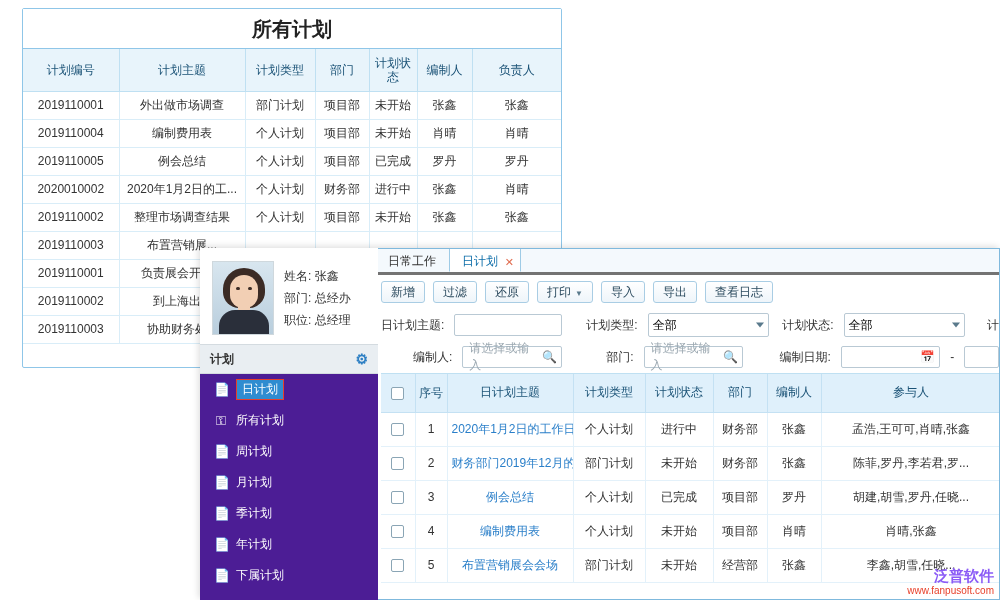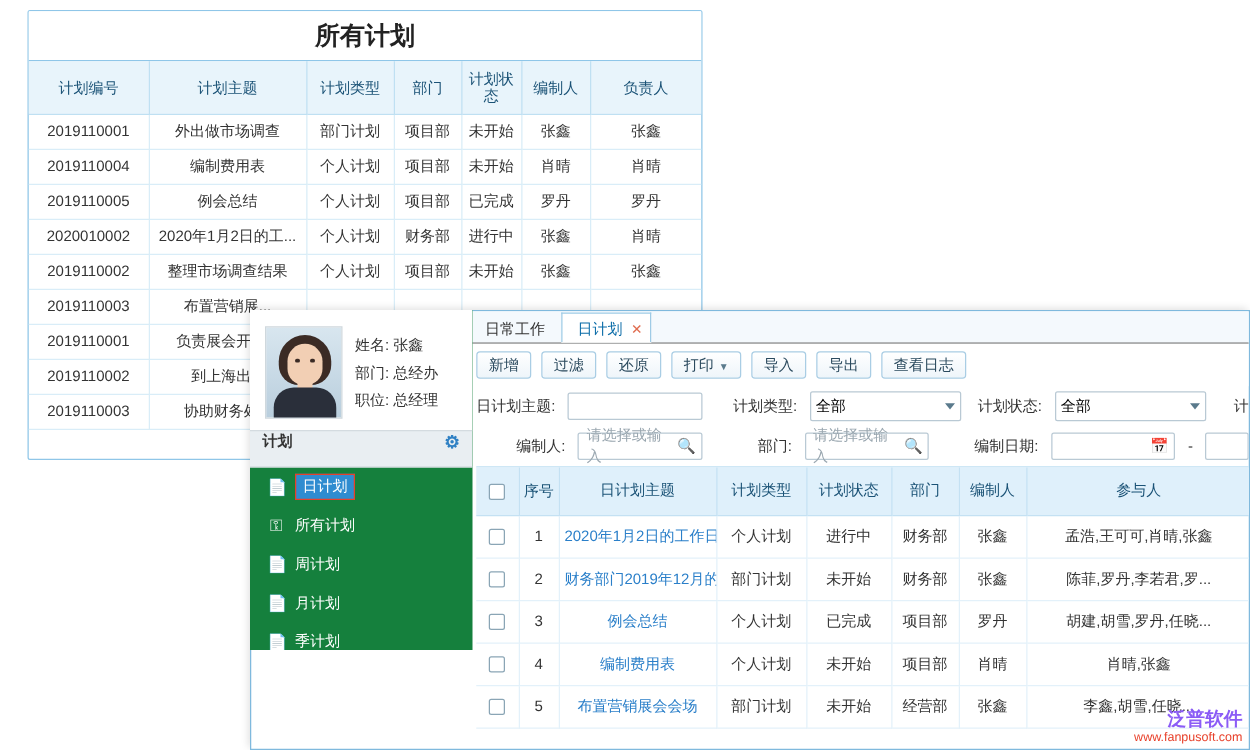--- a/index.html
+++ b/index.html
@@ -68,21 +68,21 @@
     background: #ffffff;
     border: 1px solid #7fb9dd;
     box-shadow: -2px -2px 6px rgba(0,0,0,0.12);
     overflow: hidden;
   }
 
   
   #front-tabs {
     height: 26px;
     background: #f4f9fd;
-    border-bottom: 1px solid #737373;
+    border-bottom: 3px solid #737373;
     padding-left: 174px;
     display: flex;
     align-items: flex-end;
   }
   .ftab {
     height: 24px;
     line-height: 24px;
     padding: 0 12px;
     font-size: 12px;
     color: #333;
@@ -228,22 +228,22 @@
     border: 1px solid #8aa5b5;
     background: #fff;
     border-radius: 2px;
     vertical-align: middle;
   }
 
   
   #sidebar {
     position: absolute;
     left: 200px; top: 248px;
-    width: 178px; height: 272px;
-    background: #15803d;
+    width: 178px; height: 352px;
+    background: #4c1d95;
     overflow: hidden;
   }
   #profile {
     height: 96px;
     display: flex;
     align-items: center;
     padding: 10px 10px 6px 12px;
     gap: 10px;
     background: #ffffff;
   }
@@ -287,21 +287,21 @@
     font-size: 12px;
     color: #333;
     line-height: 22px;
   }
   #plan-header {
     height: 30px;
     background: #e9eef2;
     border-top: 1px solid #d4dbe0;
     border-bottom: 1px solid #d4dbe0;
     display: flex;
-    align-items: flex-start;
+    align-items: center;
     justify-content: space-between;
     padding: 0 10px;
     color: #333;
     font-size: 12px;
     font-weight: bold;
   }
   #plan-header .gear { color: #2f80c4; font-size: 14px; }
   .snav {
     height: 31px;
     display: flex;

